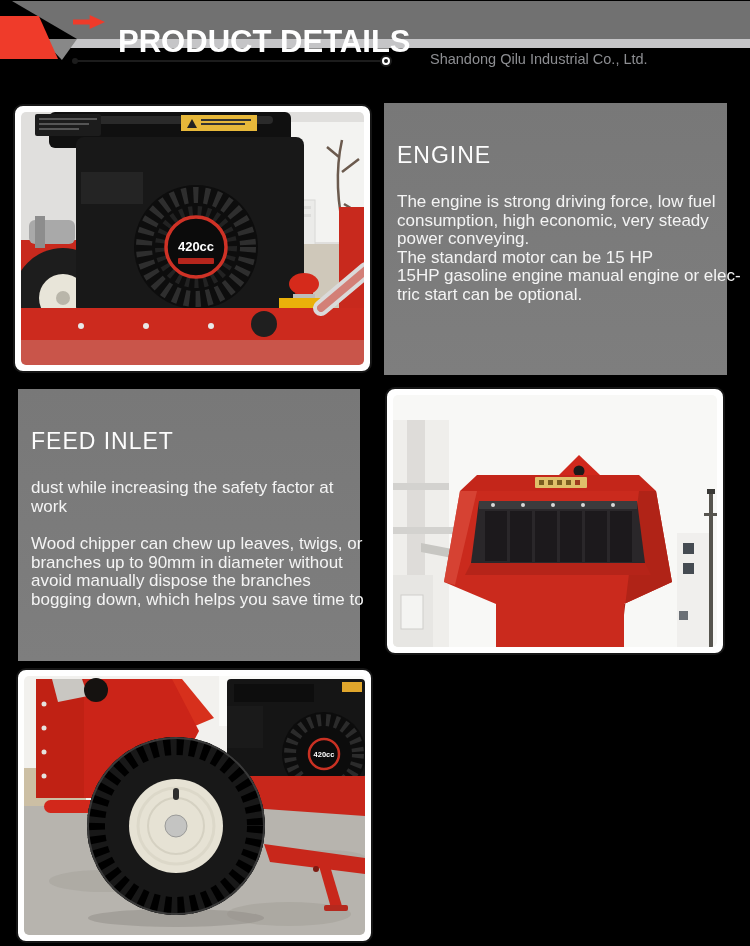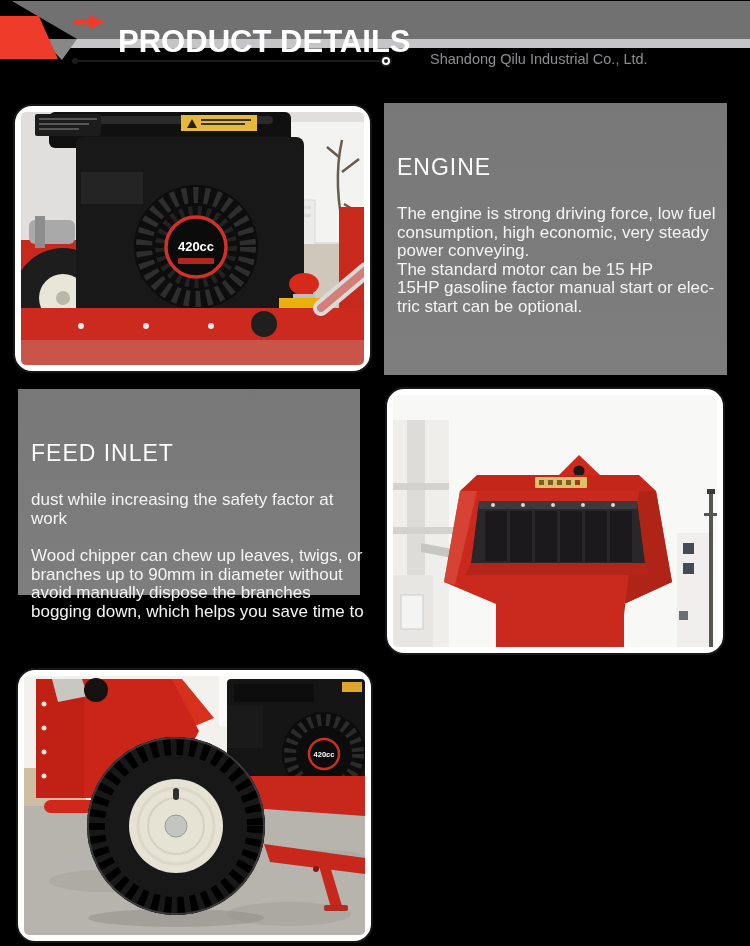--- a/index.html
+++ b/index.html
@@ -20,34 +20,34 @@
               clip-path:polygon(0 32%,52% 32%,52% 0,100% 50%,52% 100%,52% 68%,0 68%);}
   .rule{position:absolute;left:75px;top:60px;width:306px;height:0;border-top:2px solid #1c1c1c;}
   .rule-dot{position:absolute;left:72px;top:58px;width:6px;height:6px;border-radius:50%;background:#1c1c1c;}
   .rule-ring{position:absolute;left:380px;top:55px;width:8px;height:8px;border-radius:50%;
              border:2px solid #1c1c1c;background:#ffffff;}
   .rule-ring::after{content:"";position:absolute;left:2px;top:2px;width:4px;height:4px;border-radius:50%;background:#1c1c1c;}
   .company{position:absolute;left:430px;top:51px;font-size:14.5px;color:#8d8e92;white-space:nowrap;}
 
   
   .graybox{position:absolute;background:linear-gradient(180deg,#787878,#7e7e7e);
-           box-shadow:0 2px 2px rgba(0,0,0,.12);padding:16px 13px;box-sizing:border-box;color:#ffffff;}
+           box-shadow:0 2px 2px rgba(0,0,0,.12);padding:4px 13px;box-sizing:border-box;color:#ffffff;}
   .graybox h2{margin:0;padding-top:35px;font-size:23px;font-weight:normal;letter-spacing:1px;color:#fdfdfd;}
   .body-lines{margin-top:24px;}
   .ln{font-size:17px;line-height:18.6px;white-space:nowrap;color:#f4f4f4;}
   .para-gap{height:19px;}
 
   
-  .photo{position:absolute;margin:0;background:#ffffff;border:2px solid #161616;border-radius:19px;
+  .photo{position:absolute;margin:0;background:#ffffff;border:2px solid #161616;border-radius:10px;
          padding:6px;box-sizing:border-box;}
   .photo svg{display:block;border-radius:4px;}
 
   .box-engine{left:384px;top:103px;width:343px;height:272px;}
   .photo-engine{left:13px;top:104px;width:359px;height:269px;}
-  .box-feed{left:18px;top:389px;width:342px;height:206px;}
+  .box-feed{left:18px;top:389px;width:342px;height:272px;}
   .photo-feed{left:385px;top:387px;width:340px;height:268px;}
   .photo-wheel{left:16px;top:668px;width:357px;height:275px;}
   .box-wheel{left:384px;top:671px;width:343px;height:266px;}
 </style>
 </head>
 <body>
 
 <div id="page">
 
   <header>
@@ -134,21 +134,21 @@
     </svg>
   </figure>
 
   <section class="graybox box-engine">
     <h2>ENGINE</h2>
     <div class="body-lines">
       <div class="ln">The engine is strong driving force, low fuel</div>
       <div class="ln">consumption, high economic, very steady</div>
       <div class="ln">power conveying.</div>
       <div class="ln">The standard motor can be 15 HP</div>
-      <div class="ln">15HP gasoline factor manual start or elec-</div>
+      <div class="ln">15HP gasoline engine manual engine or elec-</div>
       <div class="ln">tric start can be optional.</div>
     </div>
   </section>
 
   <section class="graybox box-feed">
     <h2>FEED INLET</h2>
     <div class="body-lines">
       <div class="ln">dust while increasing the safety factor at</div>
       <div class="ln">work</div>
       <div class="para-gap"></div>

